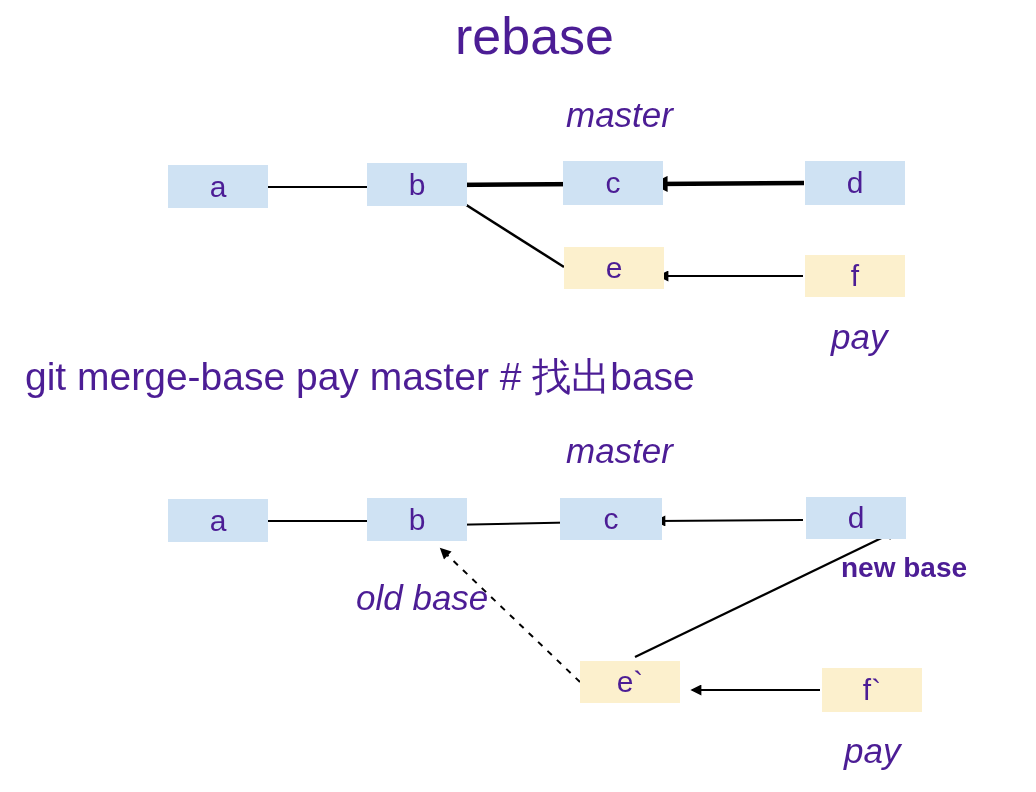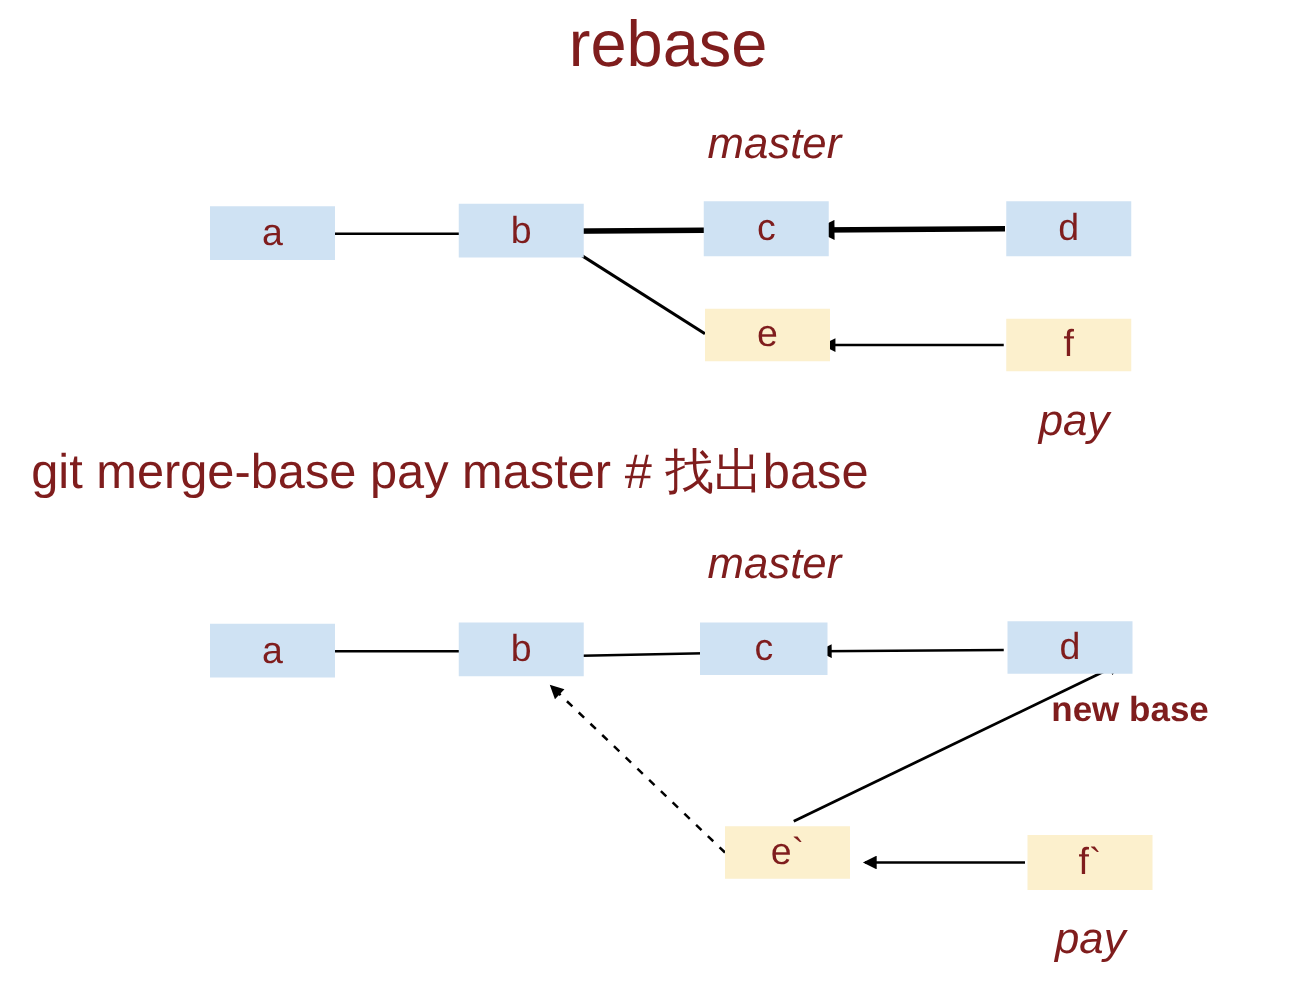--- a/index.html
+++ b/index.html
@@ -1,21 +1,21 @@
 <!DOCTYPE html>
 <html><head>
 <meta charset="utf-8">
 <style>
   html,body{margin:0;padding:0;background:#ffffff;}
   #canvas{
     position:relative;
     width:1036px;height:792px;
     background:#ffffff;
     font-family:"Liberation Sans","DejaVu Sans",sans-serif;
-    color:#7f1d1d;
+    color:#4c1d95;
     overflow:hidden;
   }
   .commit{
     position:absolute;
     display:flex;align-items:center;justify-content:center;
     font-size:30px;line-height:1;
   }
   .fill-master{background:#cfe2f3;}
   .fill-branch{background:#fcf0cd;}
   .lbl{position:absolute;white-space:nowrap;}
@@ -89,20 +89,21 @@
   <div class="commit fill-master" style="left:367px;top:498px;width:100px;height:43px;">
     <span>b</span>
   </div>
   <div class="commit fill-master" style="left:560px;top:498px;width:102px;height:42px;">
     <span>c</span>
   </div>
   <div class="commit fill-master" style="left:806px;top:497px;width:100px;height:42px;">
     <span>d</span>
   </div>
 
+  <div class="lbl italic28" style="left:356px;top:578px;">old base</div>
   <div class="lbl bold28" style="left:841px;top:552px;">new base</div>
 
   <div class="commit fill-branch" style="left:580px;top:661px;width:100px;height:42px;">
     <span>e`</span>
   </div>
   <div class="commit fill-branch" style="left:822px;top:668px;width:100px;height:44px;">
     <span>f`</span>
   </div>
 
   <div class="lbl italic28" style="left:844px;top:731px;">pay</div>

